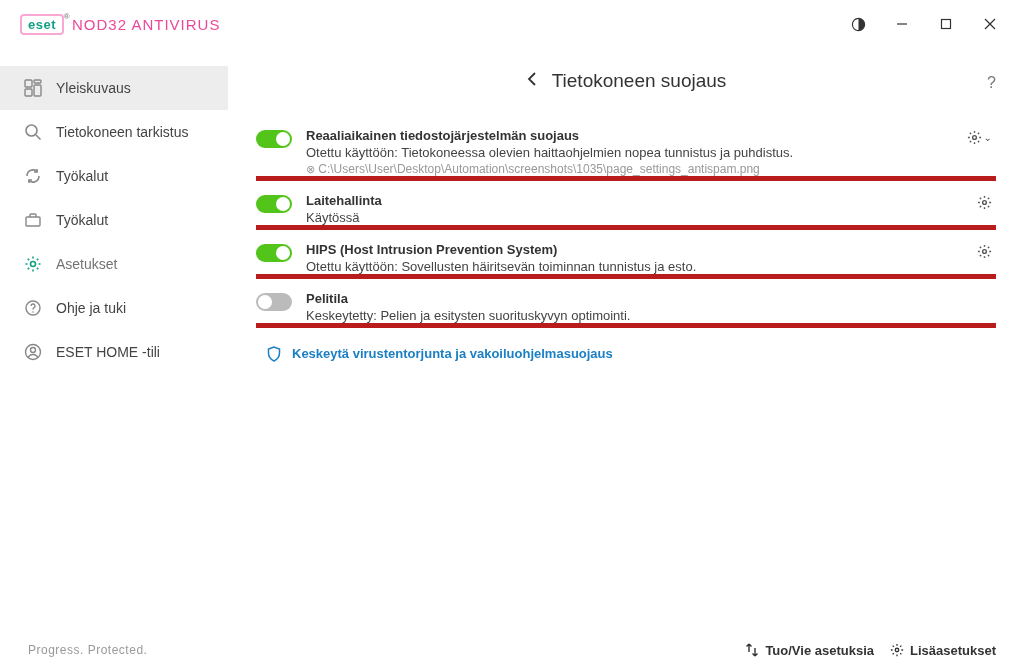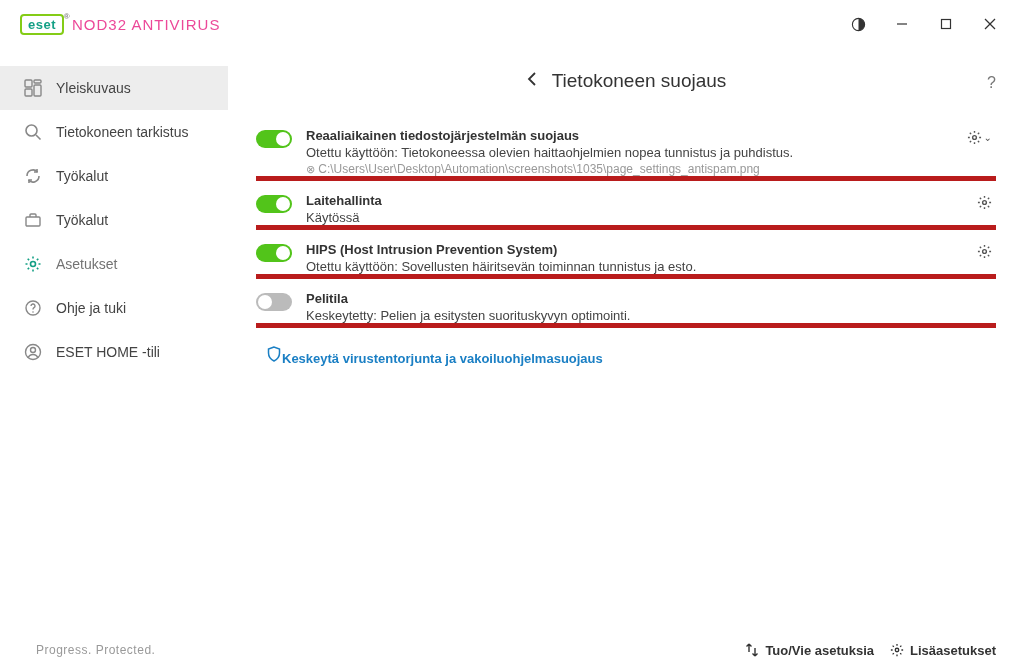--- a/index.html
+++ b/index.html
@@ -1,20 +1,20 @@
 <!DOCTYPE html>
 <html><head>
 <meta charset="utf-8">
 <style>
 * { margin: 0; padding: 0; box-sizing: border-box; font-family: "Segoe UI", Arial, sans-serif; }
 body { width: 1024px; height: 670px; background: #fff; overflow: hidden; position: relative; }
 
 
 .titlebar { display: flex; align-items: center; height: 48px; padding: 0 12px 0 20px; }
-.logo-badge { background: #fff; border: 2px solid #84cc16; border-radius: 4px; padding: 1px 6px; color: #14a085; font-weight: 800; font-size: 13px; letter-spacing: 0.5px; margin-right: 8px; position: relative; }
+.logo-badge { background: #fff; border: 2px solid #f9a8d4; border-radius: 4px; padding: 1px 6px; color: #14a085; font-weight: 800; font-size: 13px; letter-spacing: 0.5px; margin-right: 8px; position: relative; }
 .logo-badge::after { content: "®"; position: absolute; top: -4px; right: -8px; font-size: 8px; color: #888; }
 .product-name { color: #ec4899; font-size: 15px; font-weight: 400; letter-spacing: 1px; }
 .titlebar-spacer { flex: 1; }
 .win-controls { display: flex; gap: 0; }
 .win-btn { width: 44px; height: 32px; display: flex; align-items: center; justify-content: center; cursor: pointer; color: #333; }
 .win-btn svg { width: 12px; height: 12px; }
 .contrast-icon svg { width: 15px; height: 15px; }
 
 
 .main { display: flex; height: calc(100% - 48px - 40px); }
@@ -47,26 +47,26 @@
 .setting-title { font-size: 13px; font-weight: 700; color: #333; margin-bottom: 2px; }
 .setting-desc { font-size: 13px; color: #444; }
 .setting-status { font-weight: 400; }
 .setting-path { font-size: 12px; color: #999; margin-top: 2px; }
 .setting-path::before { content: "⊕"; font-size: 11px; margin-right: 3px; transform: rotate(45deg); display: inline-block; }
 .gear { color: #555; cursor: pointer; padding: 2px 0 0 8px; display: flex; align-items: center; gap: 2px; }
 .gear svg { width: 15px; height: 15px; }
 .chevron-down { font-size: 10px; }
 
 
-.pause-row { display: flex; align-items: flex-end; padding: 18px 0 0 10px; }
+.pause-row { display: flex; align-items: flex-start; gap: 10px; padding: 18px 0 0 10px; }
 .shield-icon { color: #1a7fc4; }
 .pause-link { color: #1a7fc4; font-size: 13px; font-weight: 600; cursor: pointer; }
 
 
-.footer { position: absolute; bottom: 0; left: 16px; right: 0; height: 40px; display: flex; align-items: center; padding: 0 28px 0 20px; }
+.footer { position: absolute; bottom: 0; left: 8px; right: 0; height: 40px; display: flex; align-items: center; padding: 0 28px 0 20px; }
 .footer-tag { color: #999; font-size: 12px; letter-spacing: 0.5px; }
 .footer-spacer { flex: 1; }
 .footer-link { display: flex; align-items: center; gap: 6px; color: #333; font-size: 13px; font-weight: 600; cursor: pointer; margin-left: 16px; }
 .footer-link svg { width: 14px; height: 14px; }
 </style>
 </head>
 <body>
 
 <div class="titlebar">
   <div class="logo-badge">eset</div>

